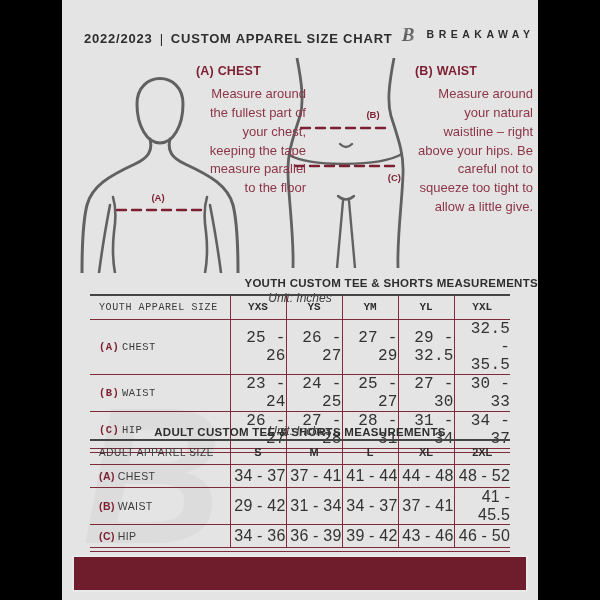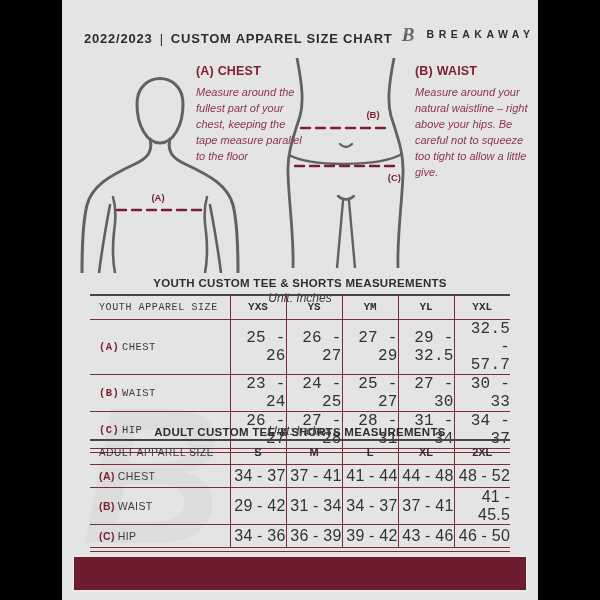--- a/index.html
+++ b/index.html
@@ -15,21 +15,21 @@
   
   .header { top:22px; left:22px; right:22px; display:flex; justify-content:space-between; align-items:flex-end; }
   .hdr-left { font-size:13px; font-weight:bold; color:#2d2d2d; letter-spacing:0.8px; white-space:nowrap; }
   .hdr-left .pipe { font-weight:normal; margin:0 7px; color:#2d2d2d; }
   .hdr-right { display:flex; align-items:center; gap:8px; }
   .brand { font-size:10.5px; font-weight:bold; letter-spacing:4.5px; color:#2d2d2d; }
 
   
   .guide { z-index:2; }
   .guide-heading { font-size:12.5px; font-weight:800; color:#7d1f30; letter-spacing:0.2px; margin-bottom:7px; }
-  .guide-body { font-size:11px; font-style:italic; color:#8c3547; line-height:1.45; white-space:pre-line; }
+  .guide-body { font-size:13px; color:#8c3547; line-height:1.45; white-space:pre-line;text-align:right; }
 
   
   .fig path, .fig ellipse { fill:none; stroke:#616161; stroke-linecap:round; }
   .fig .dash { stroke:#7b1f31; stroke-width:2.4; stroke-dasharray:9 6; }
   .fig text { fill:#7b1f31; font-weight:bold; font-size:9.5px; font-family:"Liberation Sans",sans-serif; }
 
   
   .tbl-title { width:100%; text-align:center; font-size:11.5px; font-weight:bold; color:#2e2e2e; letter-spacing:0.3px; }
   .tbl-unit  { width:100%; text-align:center; font-size:12px; font-style:italic; color:#3c3c3c; }
 
@@ -104,21 +104,21 @@
     <div class="guide-heading">(A) CHEST</div>
     <div class="guide-body">Measure around the fullest part of your chest, keeping the tape measure parallel to the floor</div>
   </div>
 
   <div class="layer guide" style="left:353px; top:64px; width:118px;">
     <div class="guide-heading">(B) WAIST</div>
     <div class="guide-body">Measure around your natural waistline – right above your hips. Be careful not to squeeze too tight to allow a little give.</div>
   </div>
 
 
-  <div class="layer tbl-title" style="top:277px; left:0;">YOUTH CUSTOM TEE &amp; SHORTS MEASUREMENTS</div>
+  <div class="layer tbl-title" style="top:277px; left:0;text-align:right;">YOUTH CUSTOM TEE &amp; SHORTS MEASUREMENTS</div>
   <div class="layer tbl-unit" style="top:291px; left:0;">Unit: Inches</div>
 
   <div class="layer" style="left:28px; top:294px;font-family:Liberation Mono, monospace;">
     <table class="size-table">
       <colgroup>
           <col style="width:140px">
           <col style="width:56px">
           <col style="width:56px">
           <col style="width:56px">
           <col style="width:56px">
@@ -134,21 +134,21 @@
           <th>YXL</th>
         </tr>
       </thead>
       <tbody>
         <tr>
           <td class="lbl"><span class="row-letter">(A)</span><span>CHEST</span></td>
           <td>25 - 26</td>
           <td>26 - 27</td>
           <td>27 - 29</td>
           <td>29 - 32.5</td>
-          <td>32.5 - 57.7</td>
+          <td>32.5 - 35.5</td>
         </tr>
         <tr>
           <td class="lbl"><span class="row-letter">(B)</span><span>WAIST</span></td>
           <td>23 - 24</td>
           <td>24 - 25</td>
           <td>25 - 27</td>
           <td>27 - 30</td>
           <td>30 - 33</td>
         </tr>
         <tr>

